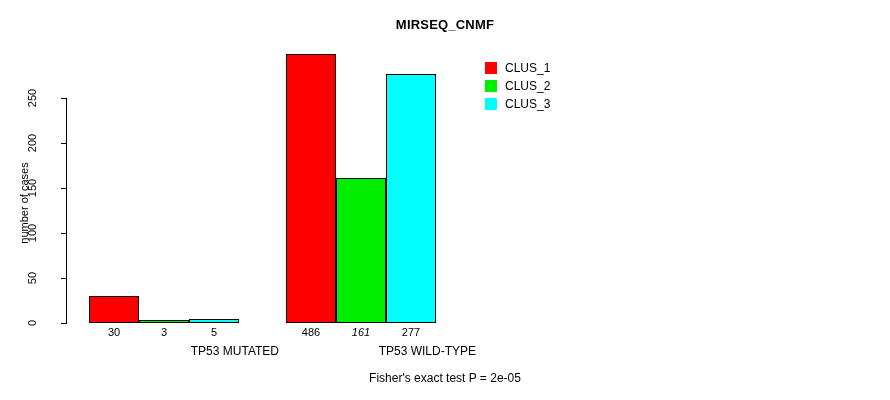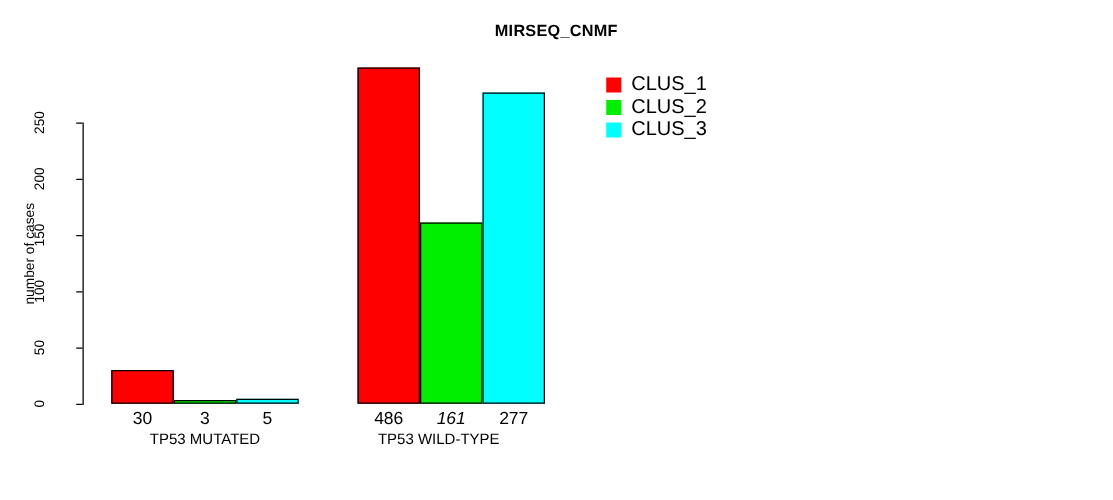--- a/index.html
+++ b/index.html
@@ -63,50 +63,50 @@
 
   
   .bar {
     border: 1px solid #000000;
     box-sizing: border-box;
   }
 
   
   .bar-value-label {
     top: 326px;
-    font-size: 14px;
+    font-size: 11px;
     text-align: center;
   }
 
   
   .group-label {
     top: 344px;
     font-size: 12px;
-    text-align: center;
+    text-align: right;
   }
 
   
   #legend { left: 485px; top: 60px; }
   .legend-row {
     position: relative;
     height: 16px;
     margin-bottom: 2px;
   }
   .legend-swatch {
     position: absolute;
     left: 0;
     top: 2px;
     width: 12px;
     height: 12px;
   }
   .legend-text {
     position: absolute;
     left: 20px;
     top: 0px;
-    font-size: 16px;
+    font-size: 12px;
     line-height: 16px;
     white-space: nowrap;
   }
 
   
   #footer-note {
     left: 0;
     top: 371px;
     width: 890px;
     text-align: center;
@@ -149,32 +149,33 @@
       <div class="abs bar" style="left: 286px; top: 53.9px; width: 50px; height: 269.1px; background: rgb(255, 0, 0);"></div>
       <div class="abs bar-value-label" style="left: 286px; width: 50px;">486</div>
       <div class="abs bar" style="left: 336px; top: 178.1px; width: 50px; height: 144.9px; background: rgb(0, 238, 0);"></div>
       <div class="abs bar-value-label" style="left: 336px; width: 50px; font-style: italic;">161</div>
       <div class="abs bar" style="left: 386px; top: 73.7px; width: 50px; height: 249.3px; background: rgb(0, 255, 255);"></div>
       <div class="abs bar-value-label" style="left: 386px; width: 50px;">277</div>
     </div>
 
   <div id="group-labels">
       <div class="abs group-label" style="left: 49px; width: 230px;">TP53 MUTATED</div>
-      <div class="abs group-label" style="left: 236px; width: 230px;">TP53 WILD-TYPE</div>
+      <div class="abs group-label" style="left: 246px; width: 230px;">TP53 WILD-TYPE</div>
     </div>
 
   <div id="legend" class="abs">
       <div class="legend-row">
         <span class="legend-swatch" style="background: rgb(255, 0, 0);"></span>
         <span class="legend-text">CLUS_1</span>
       </div>
       <div class="legend-row">
         <span class="legend-swatch" style="background: rgb(0, 238, 0);"></span>
         <span class="legend-text">CLUS_2</span>
       </div>
       <div class="legend-row">
         <span class="legend-swatch" style="background: rgb(0, 255, 255);"></span>
         <span class="legend-text">CLUS_3</span>
       </div>
     </div>
 
+  <div id="footer-note" class="abs">Fisher's exact test P = 2e-05</div>
 
 </div>
 
 </body></html>

